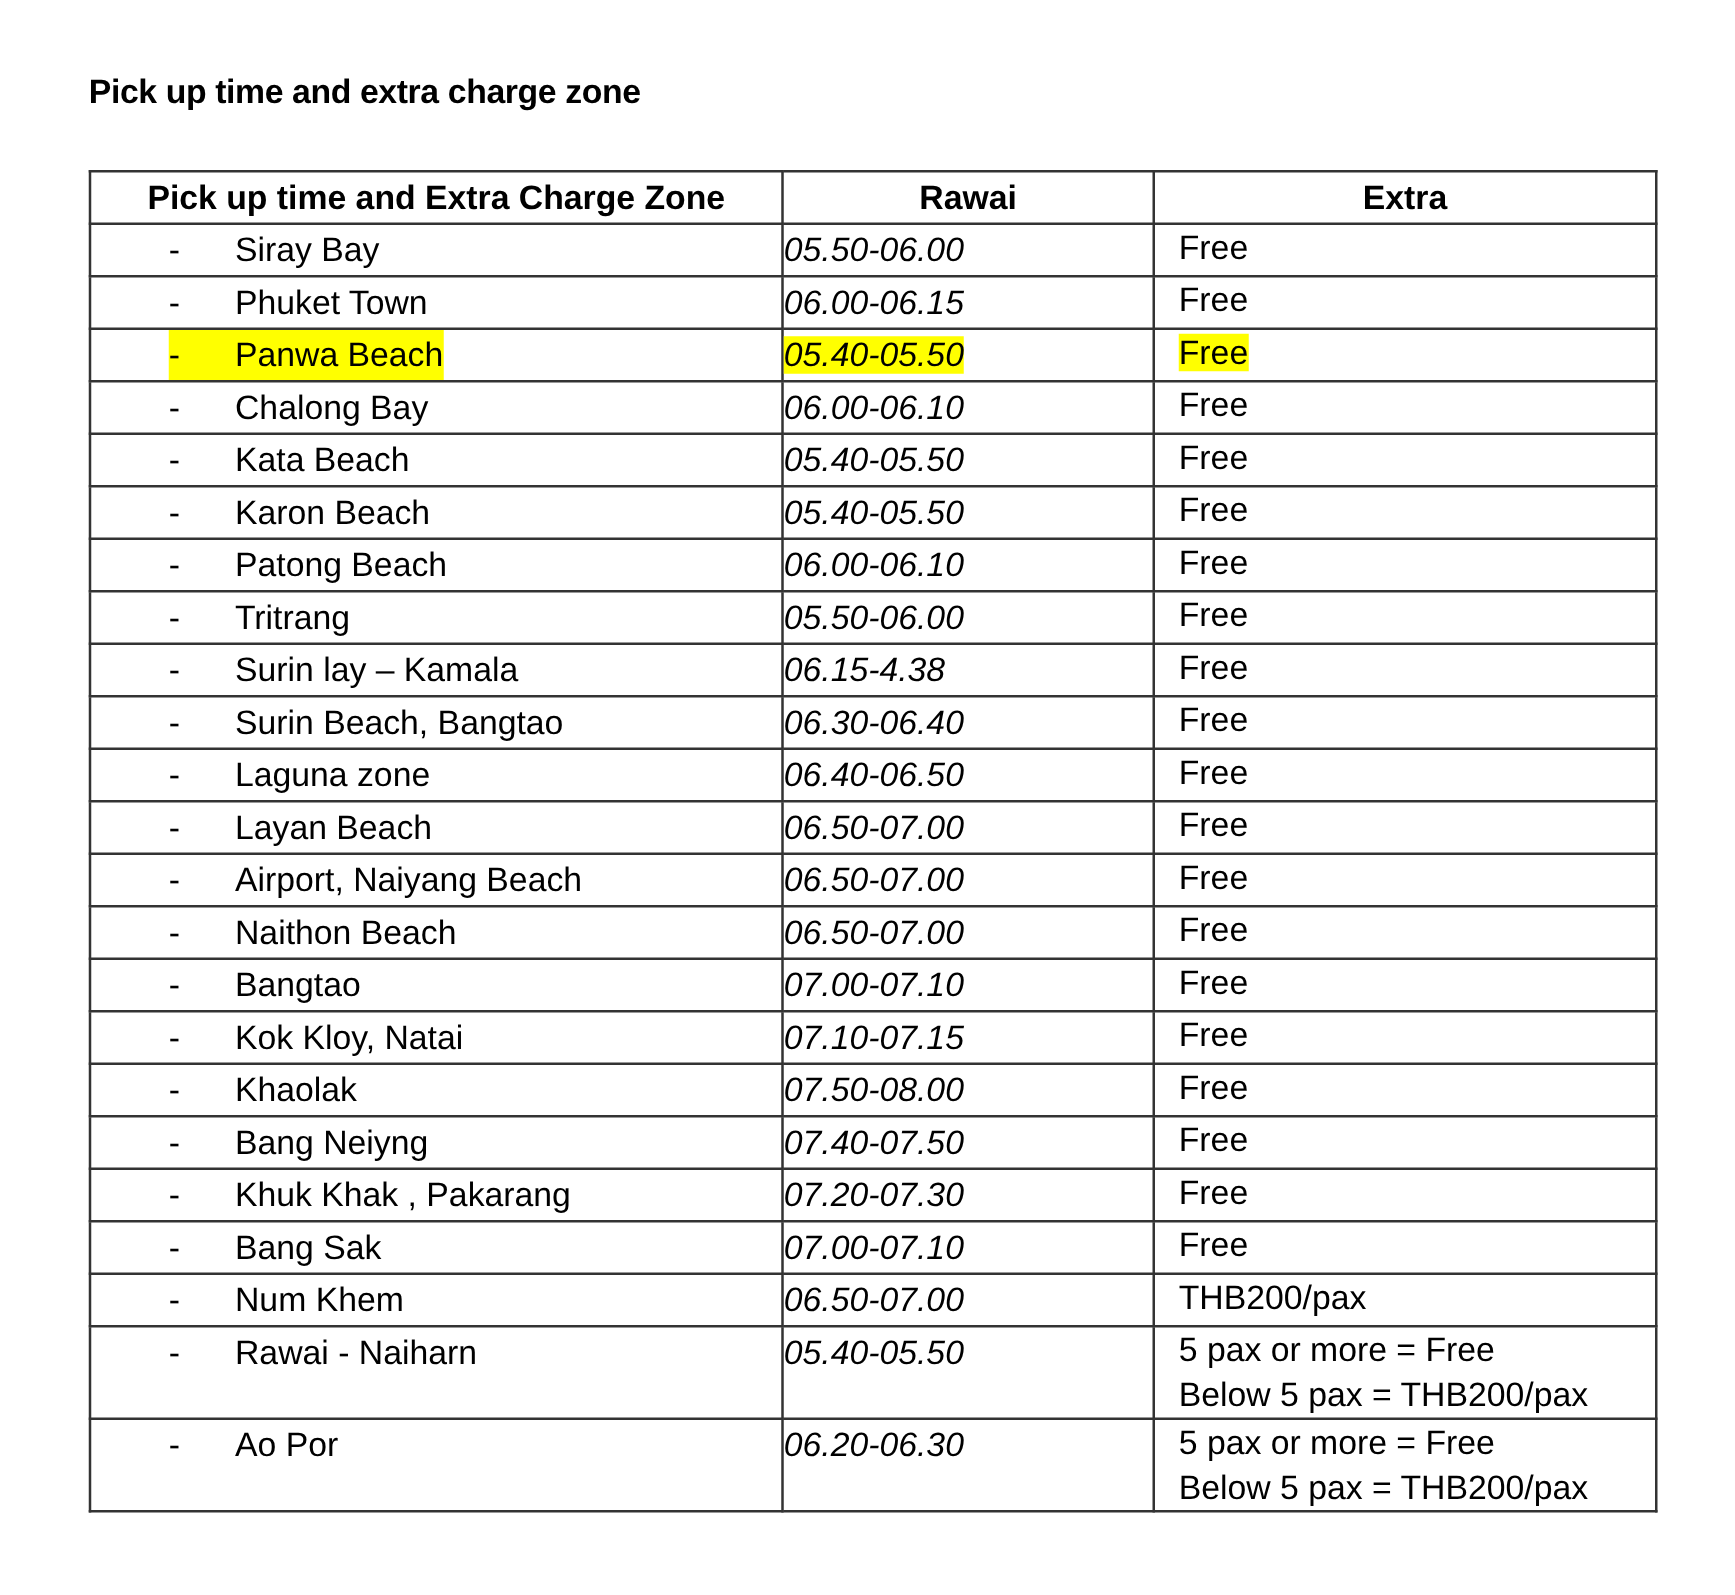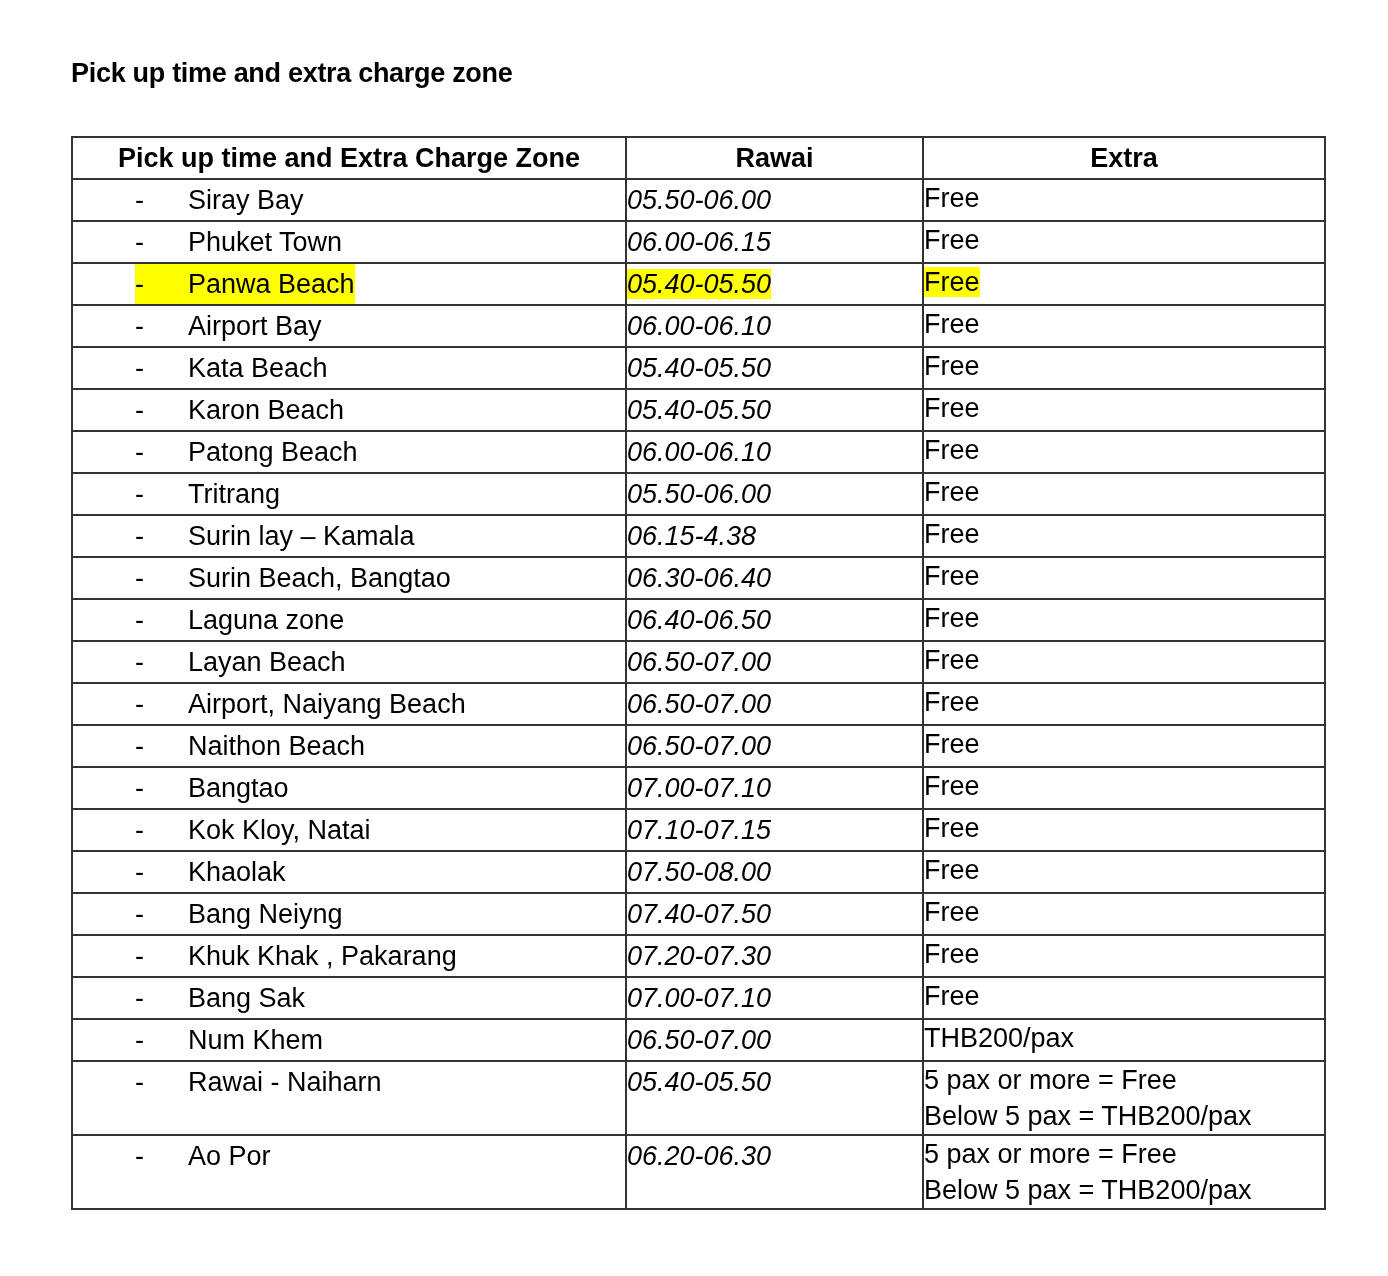--- a/index.html
+++ b/index.html
@@ -7,21 +7,21 @@
   .page-title { position: absolute; left: 71px; top: 58px; font-size: 27px; font-weight: bold; letter-spacing: -0.3px; }
   table.zone-table { position: absolute; left: 71px; top: 136px; width: 1253px; border-collapse: collapse; table-layout: fixed; }
   table.zone-table td, table.zone-table th { border: 2px solid #333; padding: 0; vertical-align: top; font-size: 27px; line-height: 40px; }
   th { font-weight: bold; text-align: center; height: 40px; }
   col.c1 { width: 554px; } col.c2 { width: 297px; } col.c3 { width: 402px; }
   td.zone { position: relative; height: 40px; }
   .dash { position: absolute; left: 62px; top: 0; display: inline-block; }
   .zone-name { position: absolute; left: 115px; top: 0; white-space: nowrap; }
   td.time { padding-left: 14px; font-style: italic; }
   td.extra { padding-left: 14px; font-size: 25px; }
-  td.extra .line { display: block; line-height: 36px; }
+  td.extra .line { display: block; line-height: 36px; margin-left: 19px; }
   tr.tall td { height: 70px; }
   .hl { background: #ffff00; }
   .dash.hl { left: 62px; padding-right: 52px; }
 </style>
 </head>
 <body>
 
 <div class="page-title">Pick up time and extra charge zone</div>
 
 <table class="zone-table">
@@ -64,21 +64,21 @@
           <span class="zone-name hl">Panwa Beach</span>
         </td>
         <td class="time"><span class="hl">05.40-05.50</span></td>
         <td class="extra">
           <span class="line"><span class="hl">Free</span></span>
         </td>
       </tr>
       <tr>
         <td class="zone">
           <span class="dash">-</span>
-          <span class="zone-name">Airport Bay</span>
+          <span class="zone-name">Chalong Bay</span>
         </td>
         <td class="time"><span>06.00-06.10</span></td>
         <td class="extra">
           <span class="line"><span>Free</span></span>
         </td>
       </tr>
       <tr>
         <td class="zone">
           <span class="dash">-</span>
           <span class="zone-name">Kata Beach</span>

